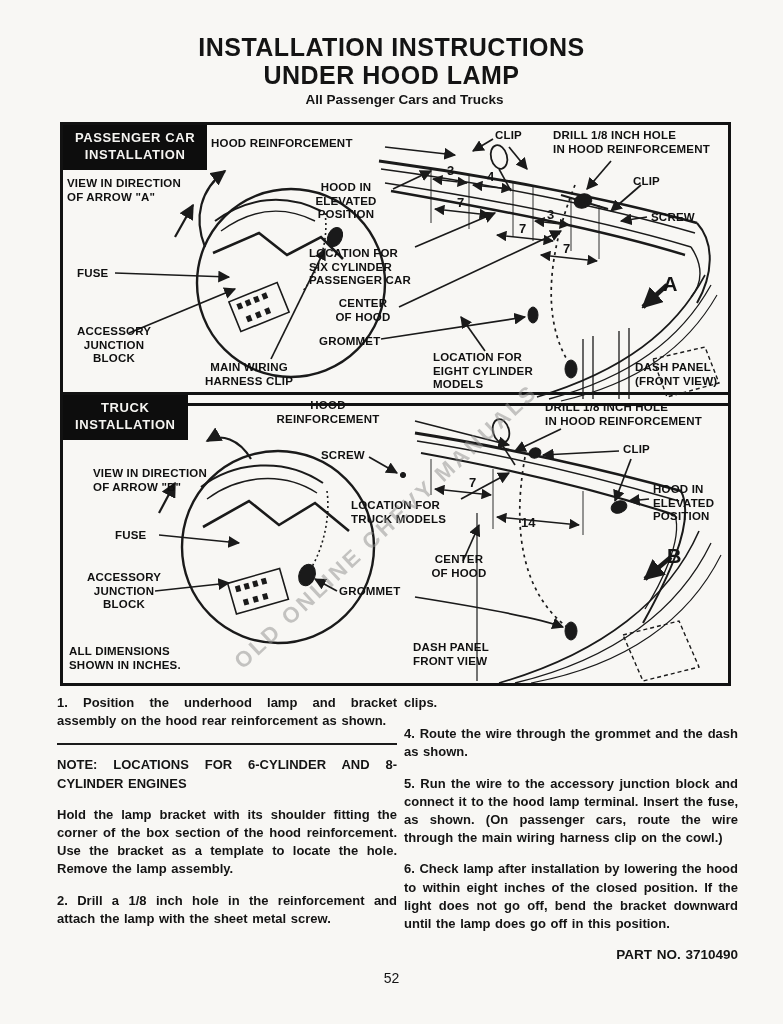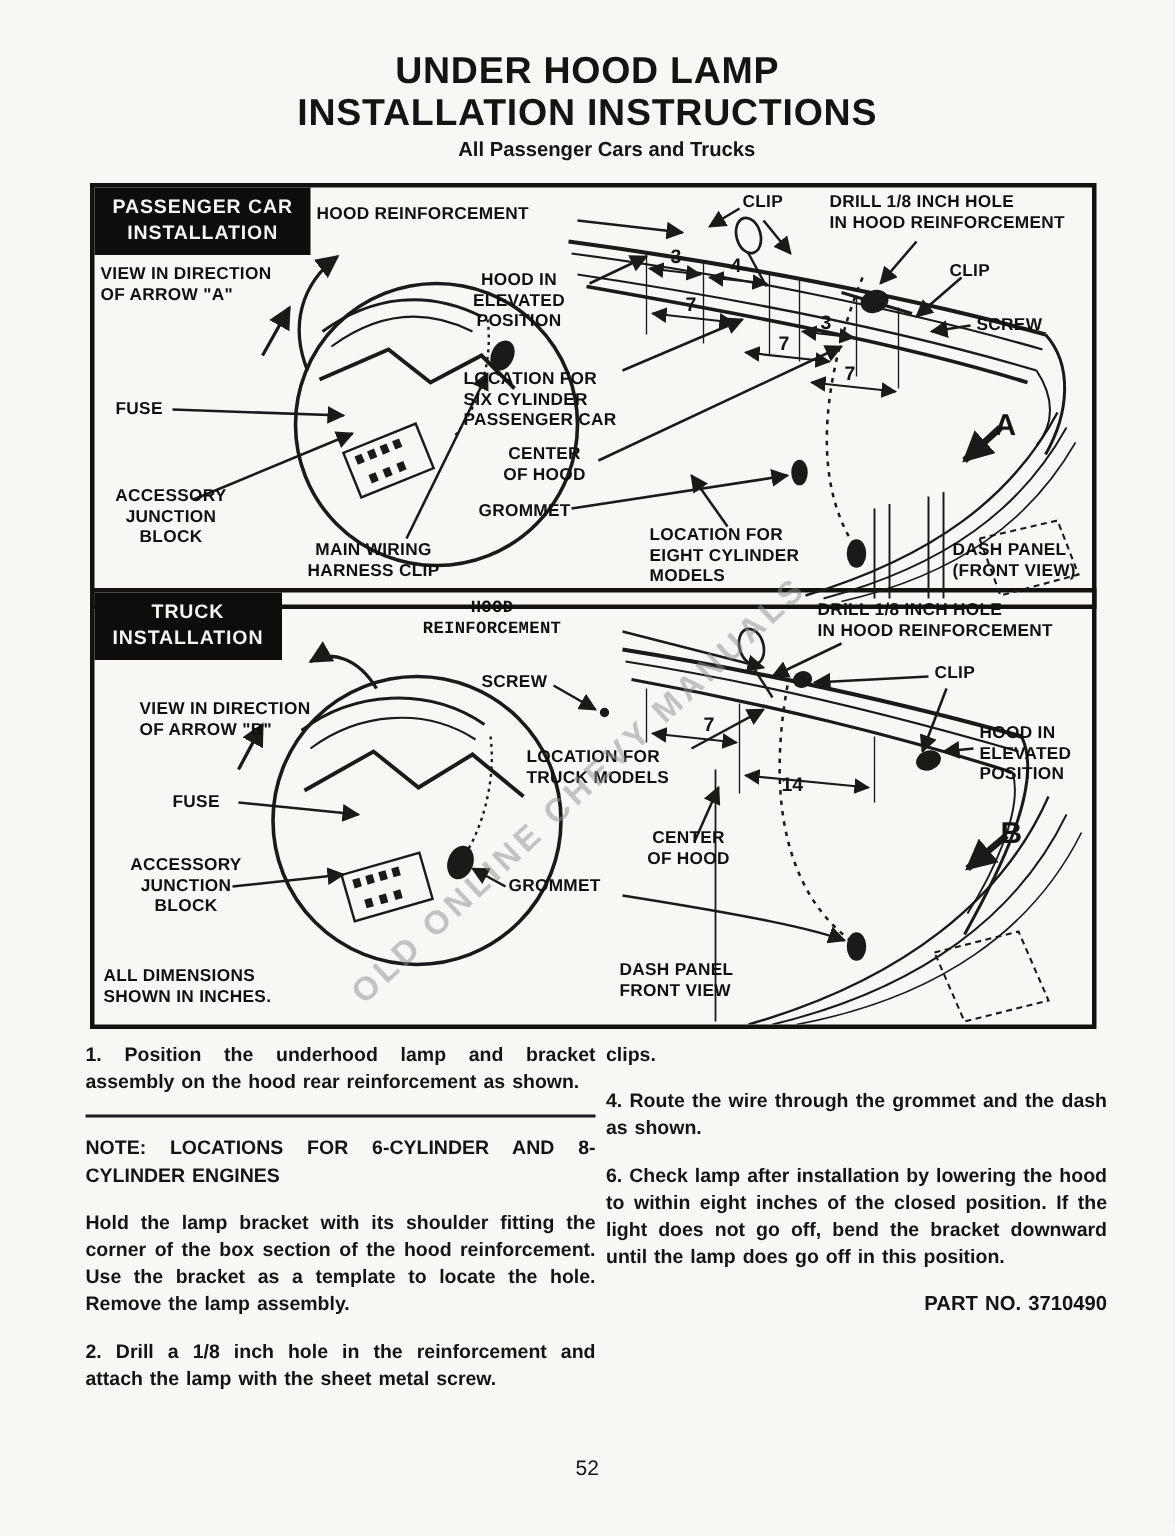--- a/index.html
+++ b/index.html
@@ -45,22 +45,22 @@
   .part-no { text-align:right; font-weight:700; font-size:13.5px; margin-top:2px; }
   .pageno { position:absolute; top:970px; left:0; width:100%; text-align:center;
             font-weight:400; font-size:14px; }
 </style>
 </head>
 <body>
 
 <div class="page">
 
   <div class="title-block">
+    <div class="title-line">INSTALLATION INSTRUCTIONS</div>
     <div class="title-line">UNDER HOOD LAMP</div>
-    <div class="title-line">INSTALLATION INSTRUCTIONS</div>
     <div class="subtitle">All Passenger Cars and Trucks</div>
   </div>
 
   <div class="panel" id="panel-car">
     <div class="badge">PASSENGER CAR
 INSTALLATION</div>
 
     <svg class="art" width="665" height="278" viewBox="0 0 665 278">
       <defs>
         <marker id="ah1" viewBox="0 0 10 10" refX="9" refY="5" markerWidth="7" markerHeight="7" orient="auto-start-reverse">
@@ -249,21 +249,21 @@
         <path d="M586,104 L566,106" marker-end="url(#ah2)"></path>
         <path d="M400,166 L416,130" marker-end="url(#ah2)"></path>
         <path d="M274,196 L252,184" marker-end="url(#ah2)"></path>
         <path d="M352,202 C440,216 478,224 500,232" marker-end="url(#ah2)"></path>
         <path d="M96,140 L176,148" marker-end="url(#ah2)"></path>
         <path d="M92,196 L166,188" marker-end="url(#ah2)"></path>
         <path d="M608,162 L582,184" stroke-width="4.5" marker-end="url(#ah2b)"></path>
       </g>
     </svg>
 
-    <div class="lbl ta-c" style="left:200px; top:4px; width:130px;font-family:Liberation Mono, monospace;">HOOD
+    <div class="lbl ta-c" style="left:200px; top:4px; width:130px;">HOOD
 REINFORCEMENT</div>
     <div class="lbl" style="left:482px; top:6px;">DRILL 1/8 INCH HOLE
 IN HOOD REINFORCEMENT</div>
     <div class="lbl" style="left:560px; top:48px;">CLIP</div>
     <div class="lbl" style="left:258px; top:54px;">SCREW</div>
     <div class="lbl" style="left:30px; top:72px;">VIEW IN DIRECTION
 OF ARROW "B"</div>
     <div class="lbl" style="left:288px; top:104px;">LOCATION FOR
 TRUCK MODELS</div>
     <div class="lbl" style="left:590px; top:88px;">HOOD IN
@@ -292,18 +292,19 @@
     <p class="para">1. Position the underhood lamp and bracket assembly on the hood rear reinforcement as shown.</p>
     <div class="rule"></div>
     <p class="para">NOTE: LOCATIONS FOR 6-CYLINDER AND 8-CYLINDER ENGINES</p>
     <p class="para">Hold the lamp bracket with its shoulder fitting the corner of the box section of the hood reinforcement. Use the bracket as a template to locate the hole. Remove the lamp assembly.</p>
     <p class="para">2. Drill a 1/8 inch hole in the reinforcement and attach the lamp with the sheet metal screw.</p>
   </div>
 
   <div class="instr" id="col-right">
     <p class="para">clips.</p>
     <p class="para">4. Route the wire through the grommet and the dash as shown.</p>
+    <p class="para">5. Run the wire to the accessory junction block and connect it to the hood lamp terminal. Insert the fuse, as shown. (On passenger cars, route the wire through the main wiring harness clip on the cowl.)</p>
     <p class="para">6. Check lamp after installation by lowering the hood to within eight inches of the closed position. If the light does not go off, bend the bracket downward until the lamp does go off in this position.</p>
     <div class="part-no">PART NO. 3710490</div>
   </div>
 
   <div class="pageno">52</div>
 </div>
 
 </body></html>

